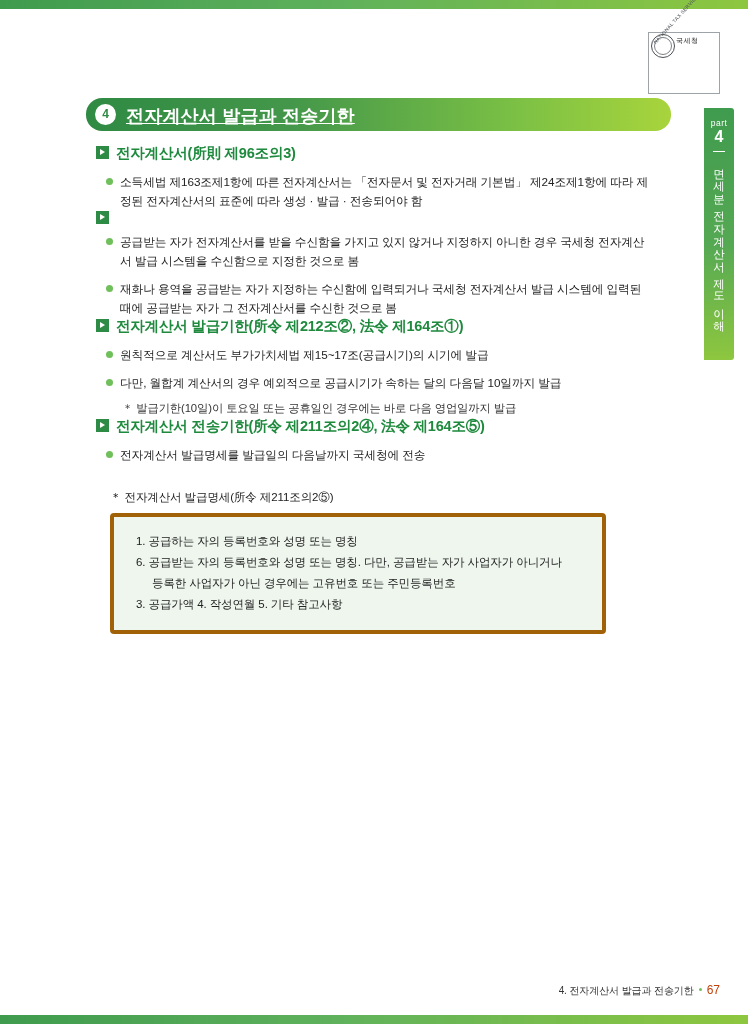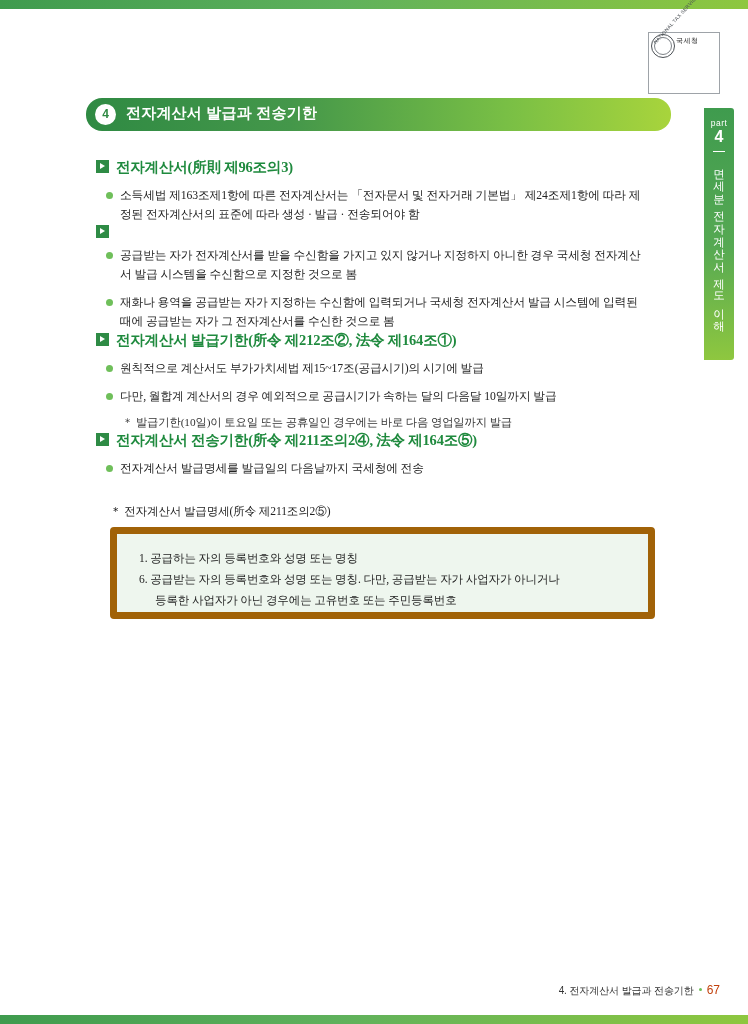--- a/index.html
+++ b/index.html
@@ -111,30 +111,30 @@
     background: #ffffff;
     color: #2f8a43;
     font-size: 12px;
     font-weight: bold;
     line-height: 21px;
     text-align: center;
   }
   .section-title {
     position: absolute; left: 126px; top: 104px;
     color: #ffffff;
-    font-size: 15px;
+    font-size: 18px;
     font-weight: bold;
     letter-spacing: 0.2px;
+    text-decoration: underline;
   }
 
   
   .content {
-    position: absolute; left: 96px; top: 158px;
+    position: absolute; left: 96px; top: 144px;
     width: 570px;
-    font-family: Liberation Serif, serif;
   }
   .sub-head {
     display: flex;
     align-items: baseline;
     margin-top: 22px;
     margin-bottom: 8px;
   }
   .sub-head:first-child { margin-top: 0; }
   .sub-marker {
     display: inline-block;
@@ -185,25 +185,25 @@
     letter-spacing: -0.1px;
   }
   .note-star {
     font-size: 11.5px;
     color: #222;
     margin: 26px 0 8px 14px;
     letter-spacing: -0.1px;
   }
   .box {
     margin: 0 0 0 14px;
-    width: 545px;
+    width: 496px;
     background: #eef6ee;
-    border: 7px solid #a16207;
+    border: 4px solid #a16207;
     border-radius: 4px;
-    padding: 14px 18px 1px 22px;
+    padding: 14px 18px 15px 22px;
   }
   .box-line {
     font-size: 11.5px;
     color: #222222;
     line-height: 21px;
     letter-spacing: -0.1px;
   }
   .box-line.indent { padding-left: 16px; }
 
   
@@ -307,20 +307,21 @@
         <span class="bullet-dot"></span>
         <span class="bullet-text">전자계산서 발급명세를 발급일의 다음날까지 국세청에 전송</span>
       </div>
     </div>
 
     <div class="note-star">＊ 전자계산서 발급명세(所令 제211조의2⑤)</div>
     <div class="box">
       <div class="box-line">1. 공급하는 자의 등록번호와 성명 또는 명칭</div>
       <div class="box-line">6. 공급받는 자의 등록번호와 성명 또는 명칭. 다만, 공급받는 자가 사업자가 아니거나</div>
       <div class="box-line indent">등록한 사업자가 아닌 경우에는 고유번호 또는 주민등록번호</div>
+      <div class="box-line">3. 공급가액   4. 작성연월   5. 기타 참고사항</div>
     </div>
 
   </div>
 
   <div class="footer">
     <span class="footer-text">4. 전자계산서 발급과 전송기한</span>
     <span class="footer-dot"></span>
     <span class="footer-page">67</span>
   </div>
 

